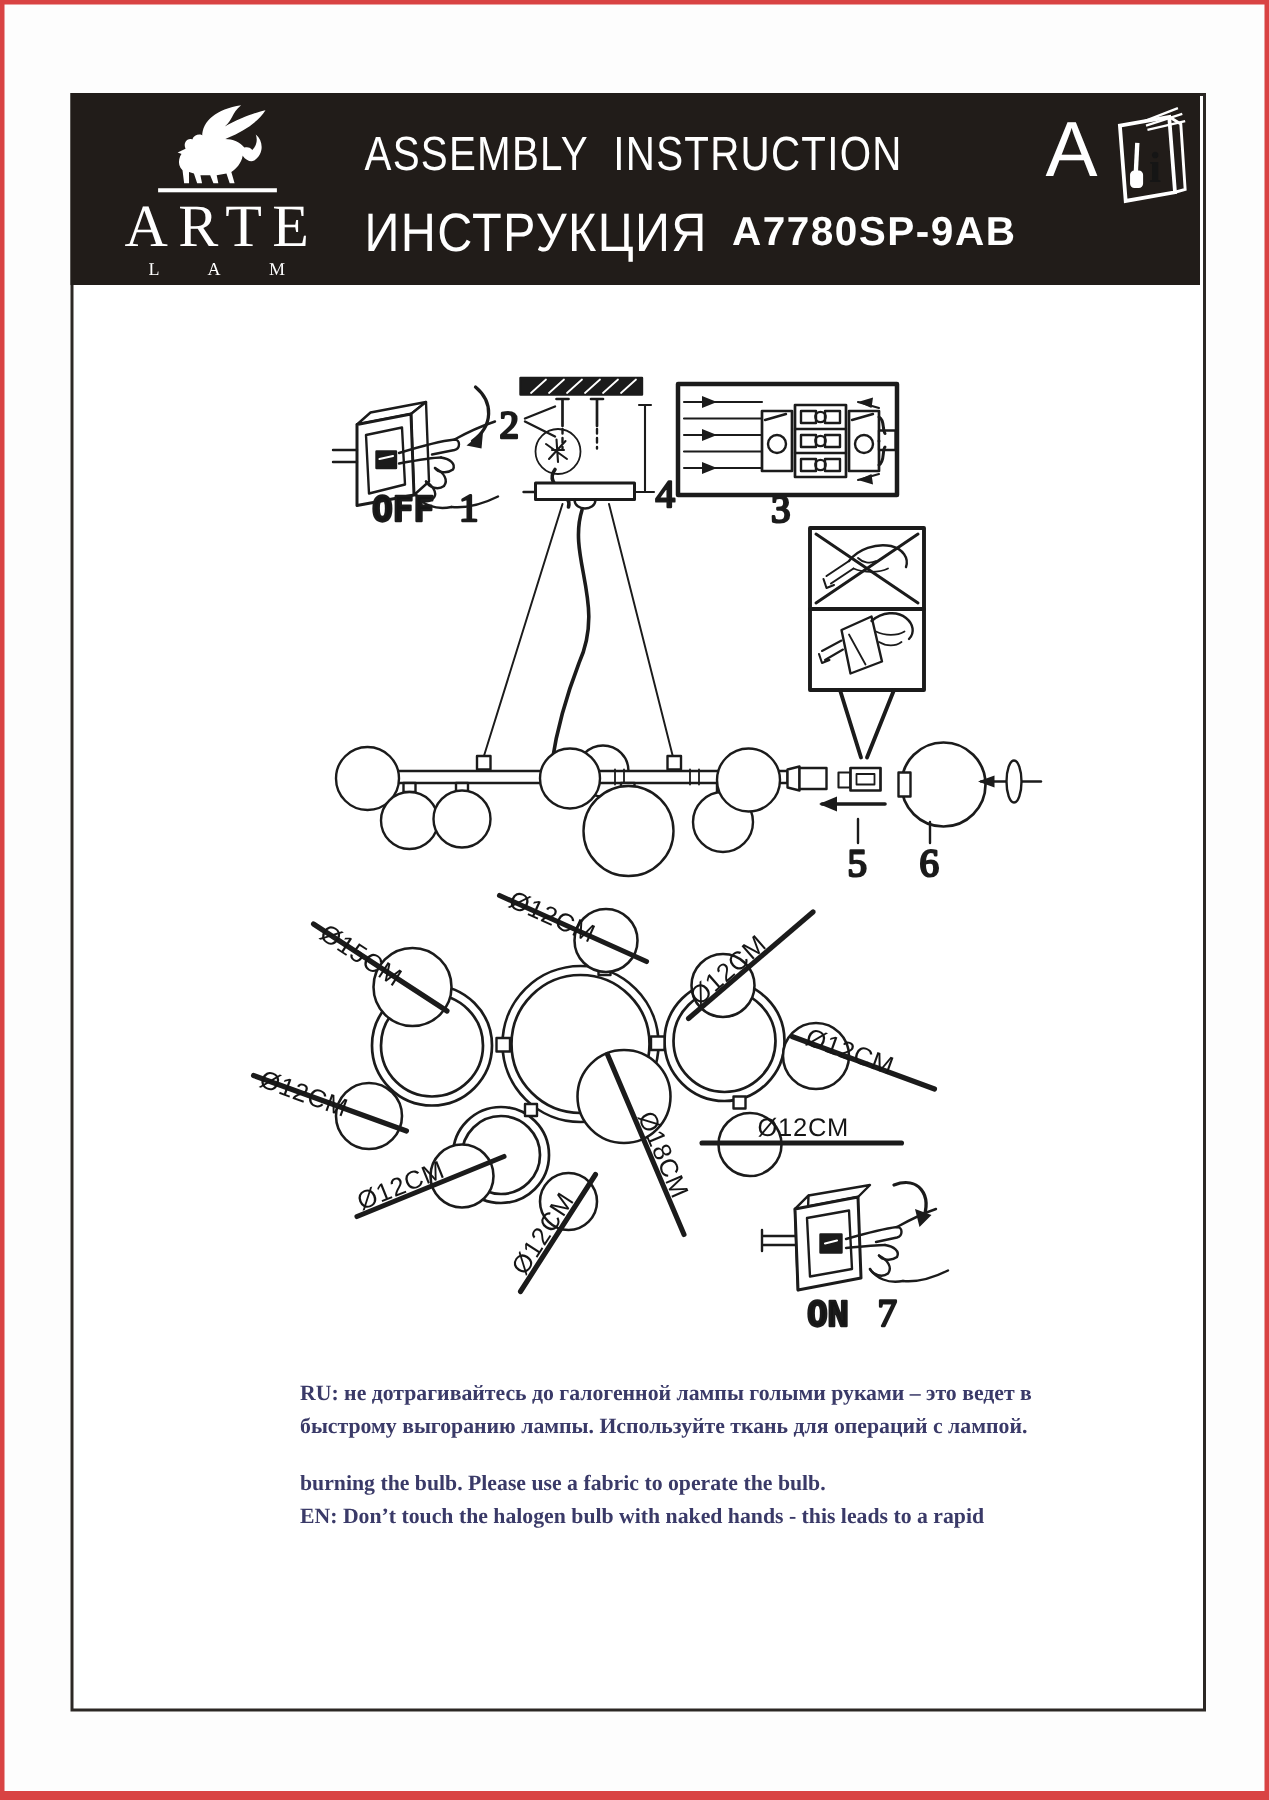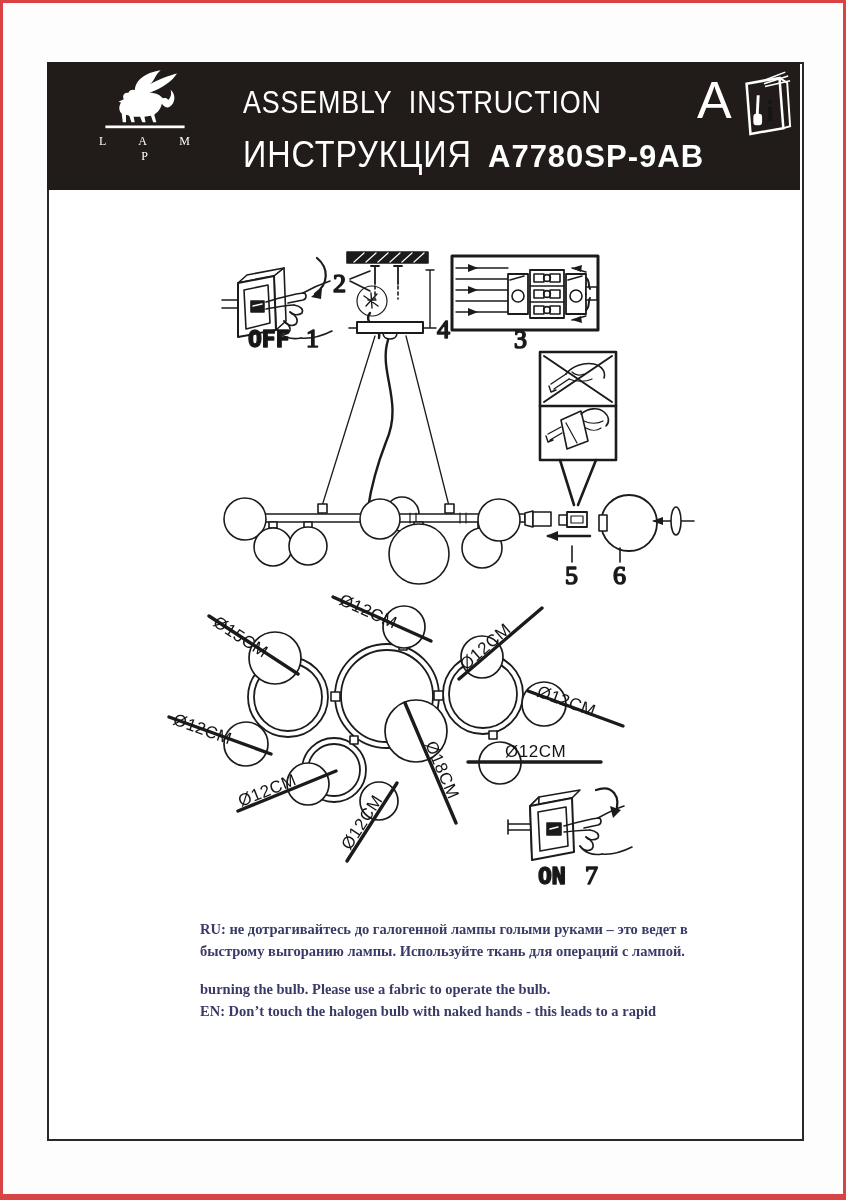--- a/index.html
+++ b/index.html
@@ -12,21 +12,21 @@
   
   .header{position:absolute;left:47px;top:62px;width:753px;height:128px;background:#211c19;color:#fff;}
   .logo{position:absolute;left:22px;top:6px;width:152px;text-align:center;}
   .logo svg{display:block;margin:0 auto;}
   .brand{font-family:"Liberation Serif",serif;font-size:40px;letter-spacing:7px;line-height:38px;margin-left:6px;}
   .brand-sub{font-family:"Liberation Serif",serif;font-size:12px;letter-spacing:15px;margin-left:14px;margin-top:2px;}
   .title-en{position:absolute;left:196px;top:22px;font-size:32px;letter-spacing:1px;word-spacing:10px;
             transform:scaleX(.84);transform-origin:left center;white-space:nowrap;}
   .title-ru{position:absolute;left:196px;top:72px;font-size:36px;letter-spacing:1px;
             transform:scaleX(.9);transform-origin:left center;white-space:nowrap;}
-  .model{position:absolute;left:441px;top:77px;font-size:31px;font-weight:bold;letter-spacing:1px;white-space:nowrap;}
+  .model{position:absolute;left:441px;top:77px;font-size:27px;font-weight:bold;letter-spacing:1px;white-space:nowrap;}
   .section-letter{position:absolute;left:650px;top:8px;font-size:52px;font-weight:400;}
   .booklet{position:absolute;left:688px;top:8px;}
   
   .canvas{position:absolute;left:47px;top:190px;width:753px;height:947px;}
   
   .footer{position:absolute;left:200px;top:918px;width:470px;
           font-family:"Liberation Serif",serif;font-weight:bold;font-size:14.5px;
           color:#3a3a68;line-height:22px;}
   .footer p{margin:0;}
   .footer p+p{margin-top:16px;}
@@ -47,20 +47,21 @@
     <div class="logo">
       <svg width="150" height="64" viewBox="0 0 150 118">
         <g fill="#ffffff">
           <path d="M62,62 C46,34 64,10 104,4 C92,14 94,22 84,30 C102,20 124,12 134,10 C124,26 106,36 88,44 C78,48 70,54 62,62 Z"></path>
           <path d="M36,58 C32,50 38,44 44,46 C46,40 54,38 58,42 C64,38 74,40 78,46 C90,44 102,48 108,56 C114,54 120,58 118,64 C116,68 110,68 106,66 C104,76 98,82 92,86 L96,100 L90,100 L86,88 L74,90 L76,100 L70,100 L66,90 L54,90 L56,100 L50,100 L46,88 L40,86 L40,100 L34,100 L32,84 C24,76 28,64 36,58 Z"></path>
           <path d="M37,57 L26,62 L37,66 Z"></path>
           <path d="M106,66 C120,62 126,50 122,40 C132,48 132,64 120,72 C116,74 110,72 106,66 Z"></path>
           <rect x="2" y="106" width="146" height="5"></rect>
         </g>
       </svg>
+      <div class="brand">ARTE</div>
       <div class="brand-sub">L A M P</div>
     </div>
     <div class="title-en">ASSEMBLY  INSTRUCTION</div>
     <div class="title-ru">ИНСТРУКЦИЯ</div>
     <div class="model">A7780SP-9AB</div>
     <div class="section-letter">A</div>
     <div class="booklet">
       <svg width="58" height="68" viewBox="0 0 60 70">
         <g stroke="#ffffff" fill="none" stroke-width="2">
           <path d="M29,11 L52,2" stroke-width="1.6"></path>

